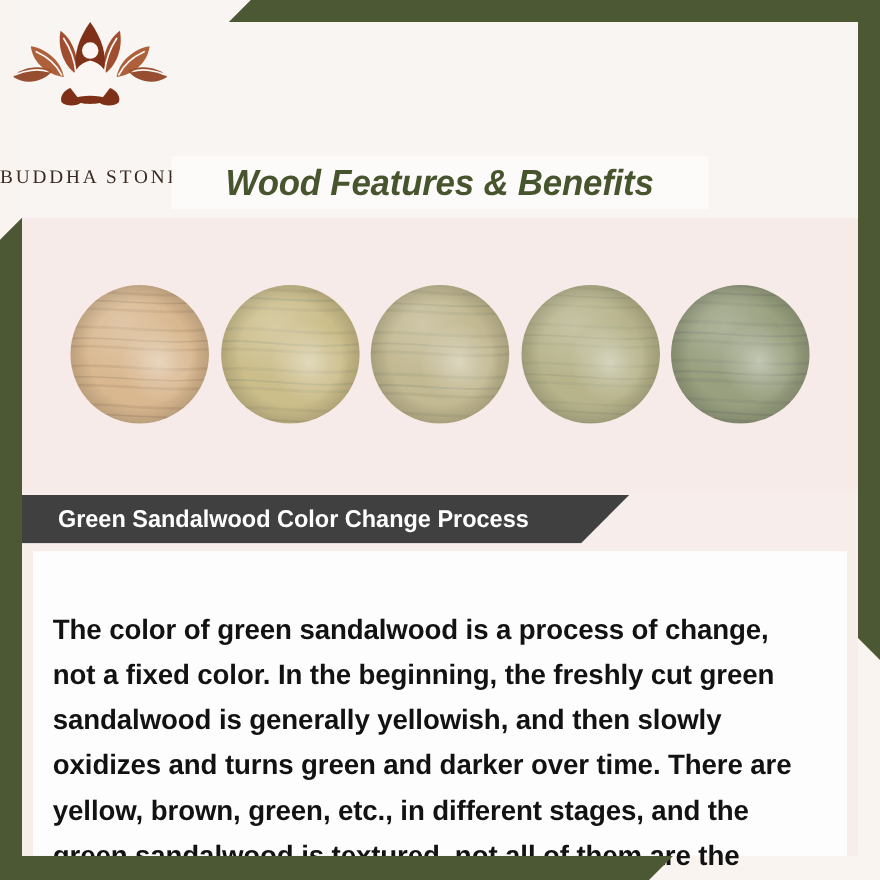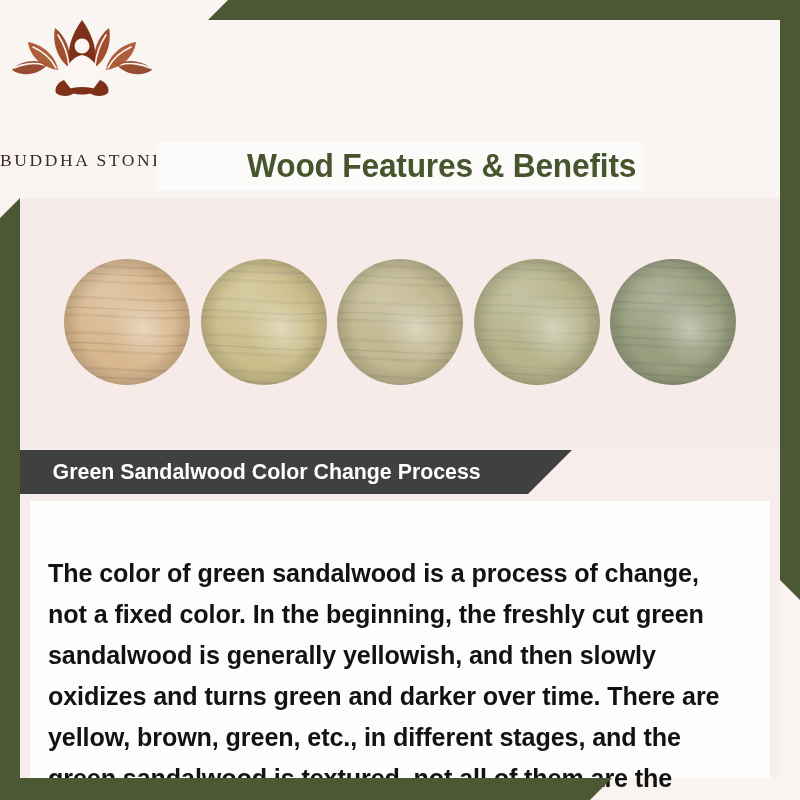--- a/index.html
+++ b/index.html
@@ -112,21 +112,22 @@
   
   .title-plate {
     position: absolute;
     left: 156px;
     top: 142px;
     width: 488px;
     height: 48px;
     background: #fdfbf9;
     display: flex;
     align-items: center;
-    justify-content: flex-end;
+    justify-content: center;
+    font-style: italic;
   }
   .title-text {
     font-family: "Liberation Sans Narrow", "Liberation Sans", sans-serif;
     font-weight: bold;
     font-size: 33px;
     color: #47552e;
     letter-spacing: -0.2px;
     white-space: nowrap;
     transform: scaleX(0.96);
   }

